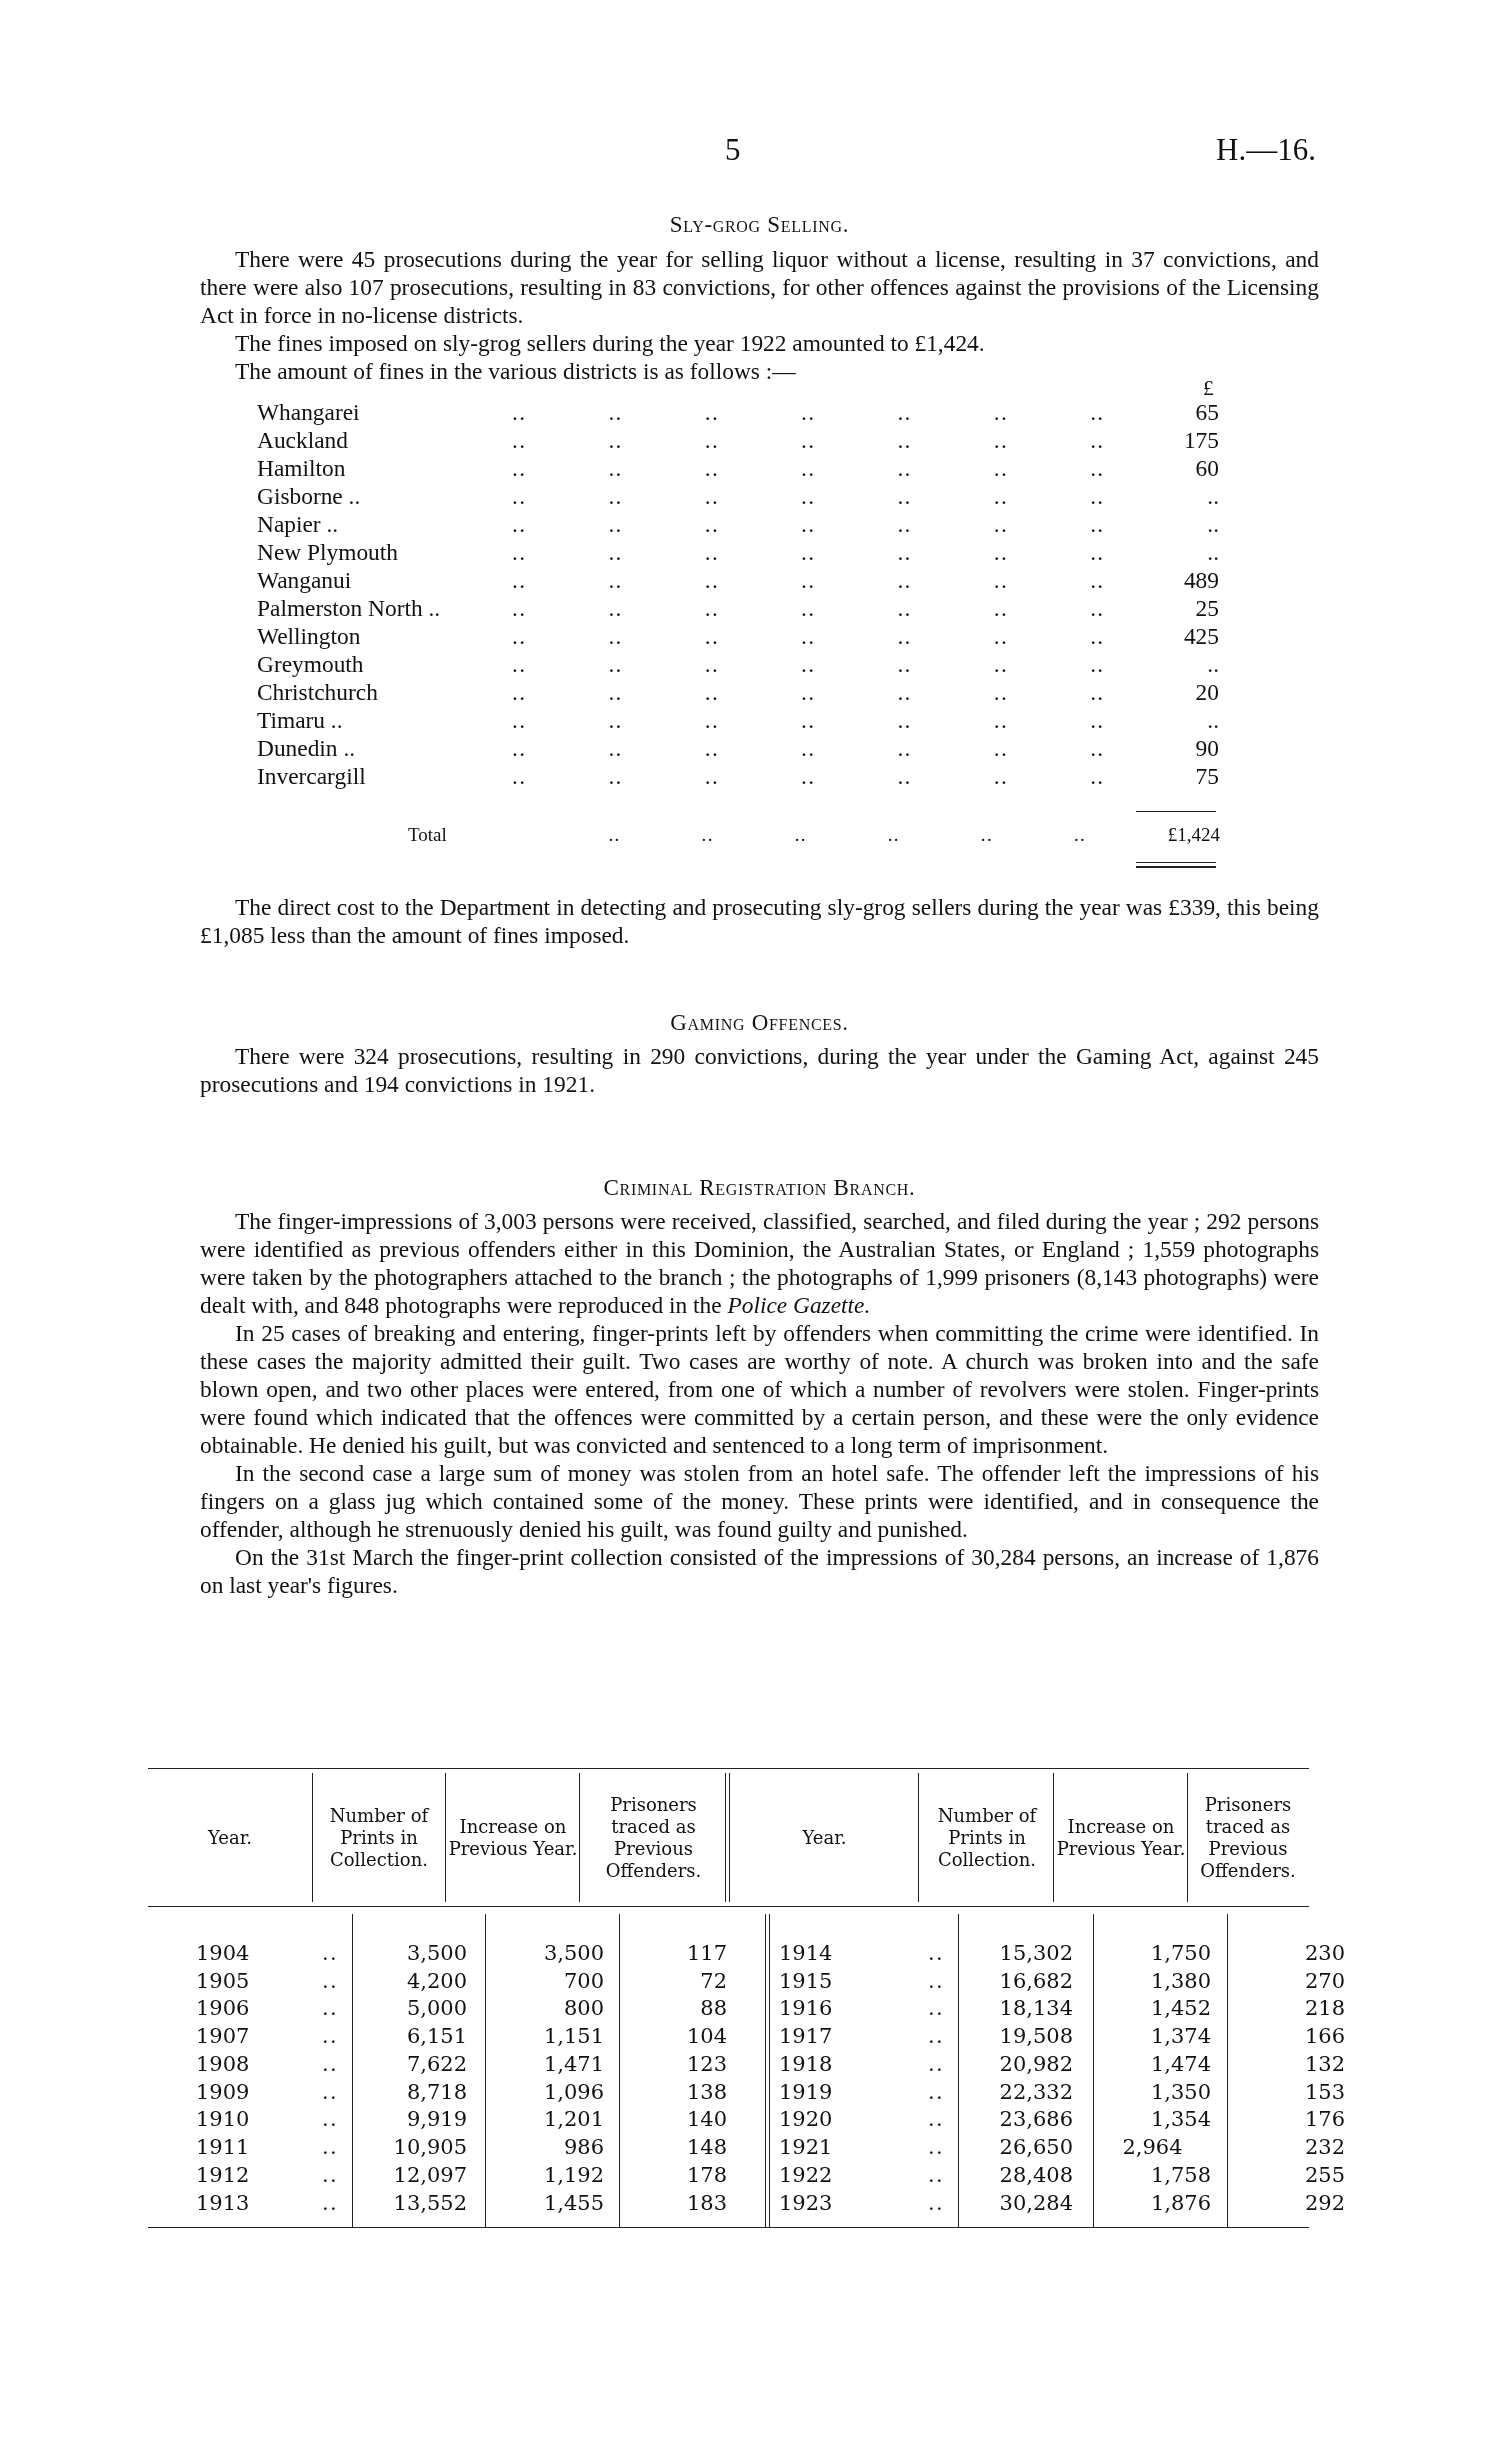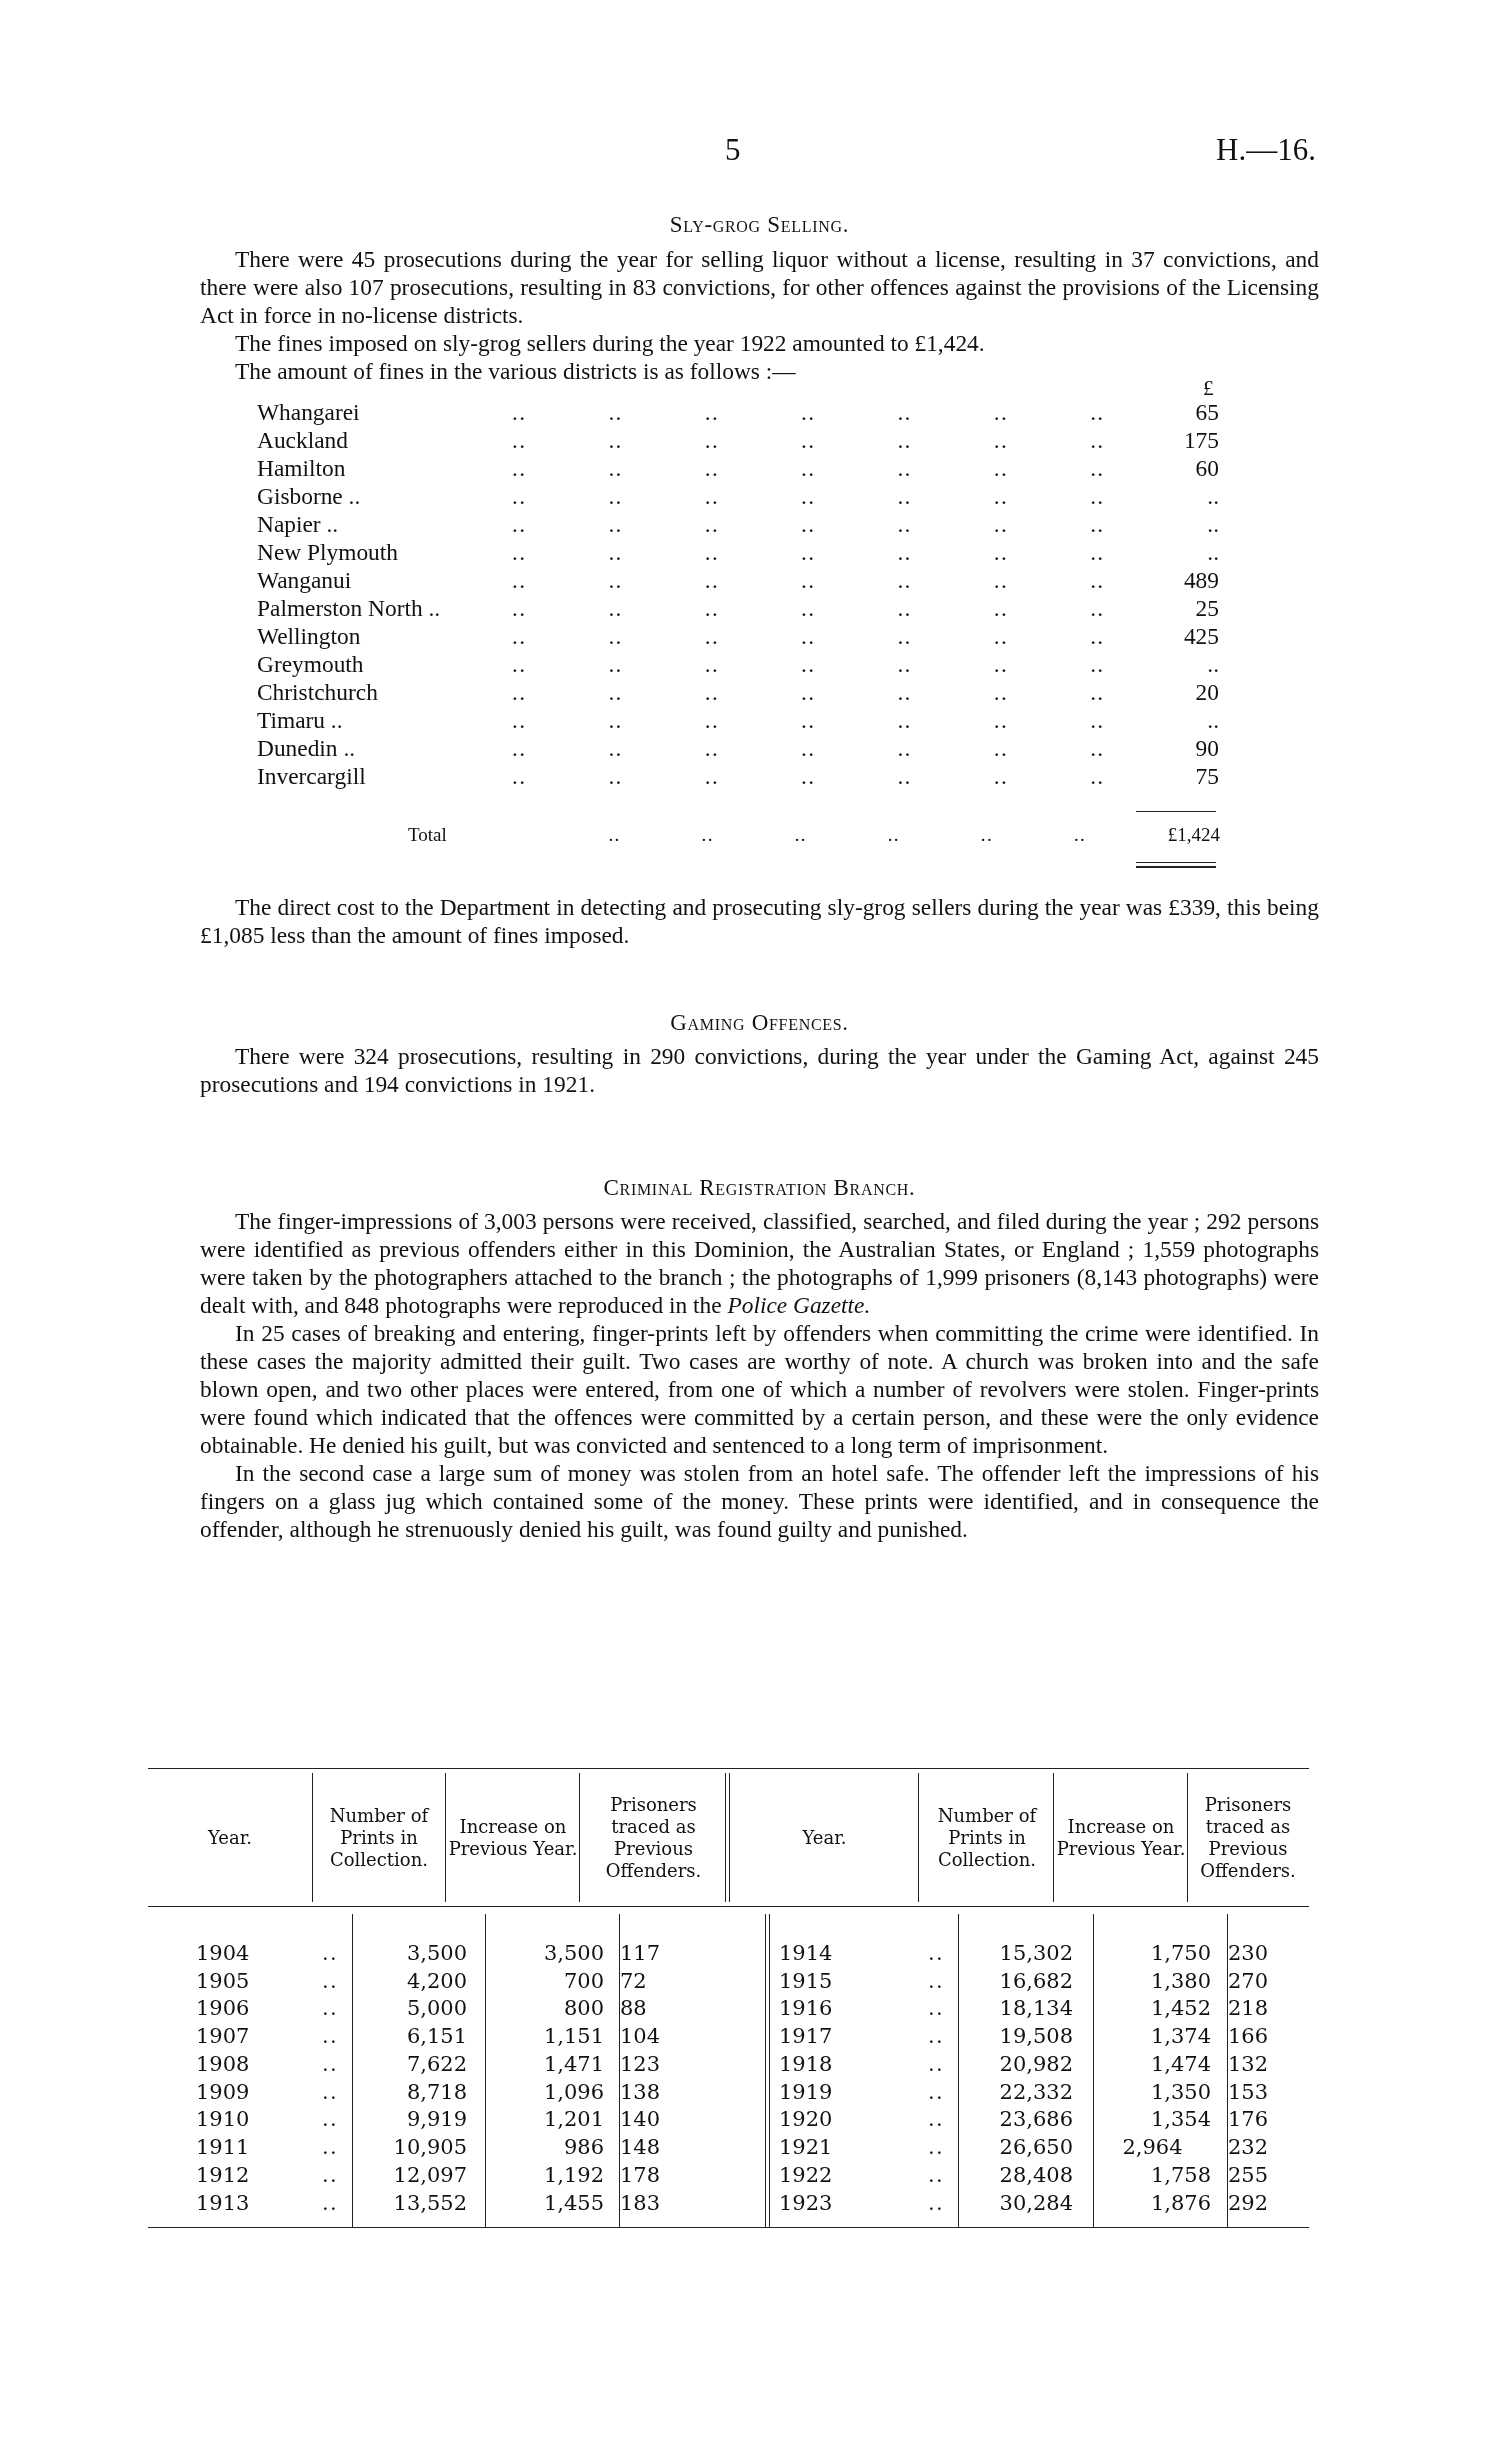--- a/index.html
+++ b/index.html
@@ -34,21 +34,21 @@
             text-align: center; font-family: "DejaVu Serif", serif; font-size: 18px; line-height: 22px; }
   .vline { position: absolute; top: 4px; bottom: 4px; border-left: 1px solid #222; }
   .vline.dbl { border-left: 1px solid #222; border-right: 1px solid #222; width: 3.3px; }
   .fp-body { position: absolute; left: 0; top: 138px; width: 100%; height: 320px; margin-left: 40px; }
   .fp-body .vline { top: 6.7px; bottom: 0; }
   .fp-rows { position: absolute; top: 33px; left: 0; width: 100%; }
   .fp-row { position: absolute; height: 27px; line-height: 27px; font-family: "DejaVu Serif", serif; font-size: 21px; }
   .c-year { position: absolute; left: 0; width: 100px; text-align: left; padding-left: 8px; }
   .c-dots { position: absolute; text-align: right; letter-spacing: 1.3px; }
   .c-num { position: absolute; text-align: right; }
-  .c-pri { position: absolute; text-align: left; }
+  .c-pri { position: absolute; text-align: right; }
 </style>
 </head>
 <body>
 
 <div class="abs pagenum">5</div>
 <div class="abs docref">H.—16.</div>
 
 <div class="abs heading" style="top:212px;">Sly-grog Selling.</div>
 <div class="abs para" style="top:245px;">
   <p>There were 45 prosecutions during the year for selling liquor without a license, resulting in 37 convictions, and there were also 107 prosecutions, resulting in 83 convictions, for other offences against the provisions of the Licensing Act in force in no-license districts.</p>
@@ -264,20 +264,21 @@
 <div class="abs heading" style="top:1010px;">Gaming Offences.</div>
 <div class="abs para" style="top:1042px;">
   <p>There were 324 prosecutions, resulting in 290 convictions, during the year under the Gaming Act, against 245 prosecutions and 194 convictions in 1921.</p>
 </div>
 
 <div class="abs heading" style="top:1175px;">Criminal Registration Branch.</div>
 <div class="abs para" style="top:1207px;">
   <p><span>The finger-impressions of 3,003 persons were received, classified, searched, and filed during the year ; 292 persons were identified as previous offenders either in this Dominion, the Australian States, or England ; 1,559 photographs were taken by the photographers attached to the branch ; the photographs of 1,999 prisoners (8,143 photographs) were dealt with, and 848 photographs were reproduced in the </span><i>Police Gazette.</i></p>
   <p>In 25 cases of breaking and entering, finger-prints left by offenders when committing the crime were identified.  In these cases the majority admitted their guilt.  Two cases are worthy of note. A church was broken into and the safe blown open, and two other places were entered, from one of which a number of revolvers were stolen.  Finger-prints were found which indicated that the offences were committed by a certain person, and these were the only evidence obtainable.  He denied his guilt, but was convicted and sentenced to a long term of imprisonment.</p>
   <p>In the second case a large sum of money was stolen from an hotel safe.  The offender left the impressions of his fingers on a glass jug which contained some of the money.  These prints were identified, and in consequence the offender, although he strenuously denied his guilt, was found guilty and punished.</p>
+  <p>On the 31st March the finger-print collection consisted of the impressions of 30,284 persons, an increase of 1,876 on last year's figures.</p>
 </div>
 
 <div class="fptable">
   <div class="fp-head">
     <div class="fp-col" style="left:0;width:164px;">Year.</div>
     <div class="fp-col" style="left:165px;width:132px;">Number of Prints in Collection.</div>
     <div class="fp-col" style="left:299px;width:132px;">Increase on Previous Year.</div>
     <div class="fp-col" style="left:432px;width:147px;">Prisoners traced as Previous Offenders.</div>
     <div class="fp-col" style="left:583px;width:187px;">Year.</div>
     <div class="fp-col" style="left:772px;width:134px;">Number of Prints in Collection.</div>

